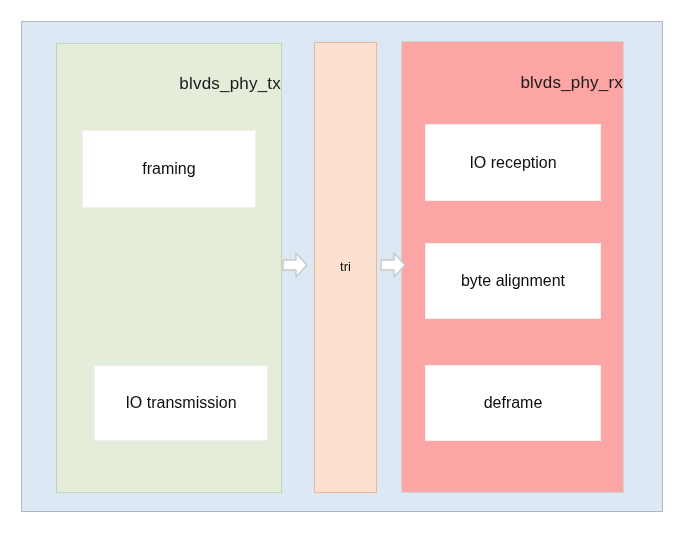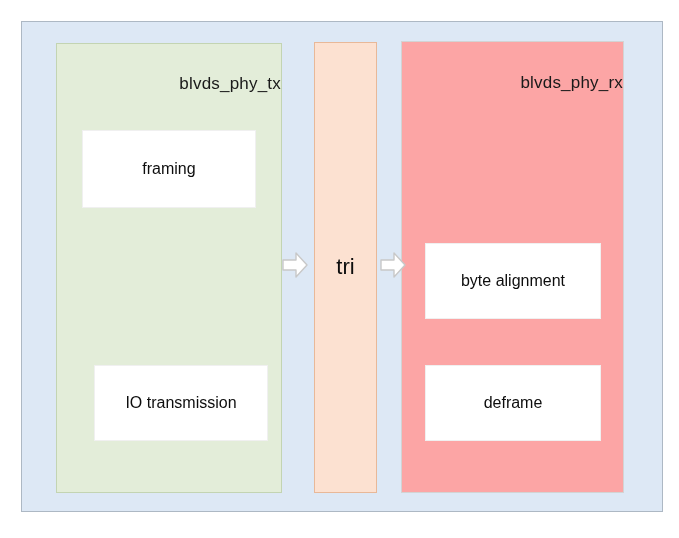--- a/index.html
+++ b/index.html
@@ -128,21 +128,21 @@
     height: 76px;
   }
 
   
   .bridge-label {
     position: absolute;
     left: 0;
     right: 0;
     top: 211px;           
     text-align: center;
-    font-size: 22px;
+    font-size: 13px;
     line-height: 25px;
     color: #0d0d0d;
   }
   .bridge-label span { display: block; }
 
   
   .flow-arrow {
     position: absolute;
     width: 28px;
     height: 30px;
@@ -169,20 +169,21 @@
 
     <div class="module-panel panel-bridge">
       <div class="bridge-label">
         <span>tri</span>
       </div>
     </div>
 
     <div class="module-panel panel-rx">
       <div class="panel-title">blvds_phy_rx</div>
 
+      <div class="block block-io-rx">IO reception</div>
 
       <div class="block block-deframe">deframe</div>
 
       <div class="block block-byte-align">byte alignment</div>
     </div>
 
   </div>
 
   <div class="flow-arrow arrow-left">
     <svg viewBox="0 0 28 30" xmlns="http://www.w3.org/2000/svg" aria-hidden="true">

